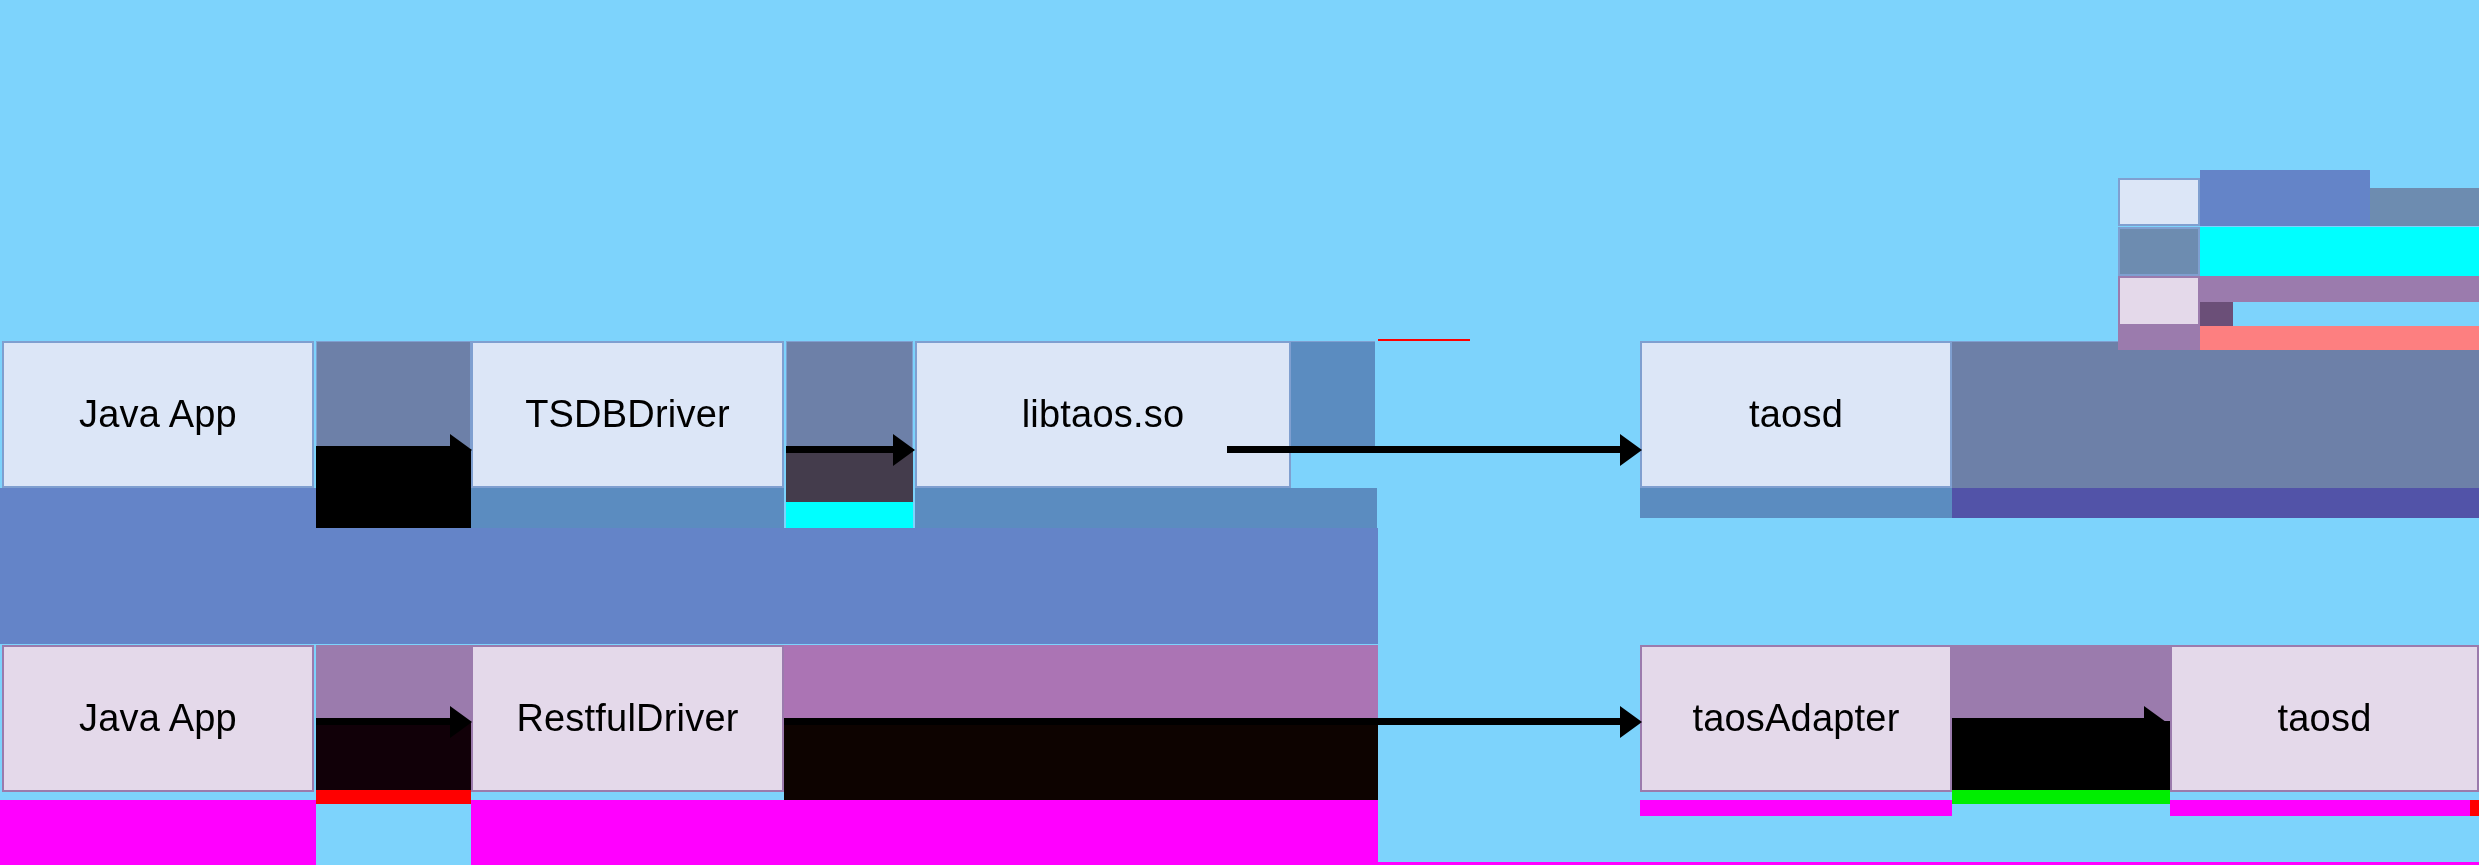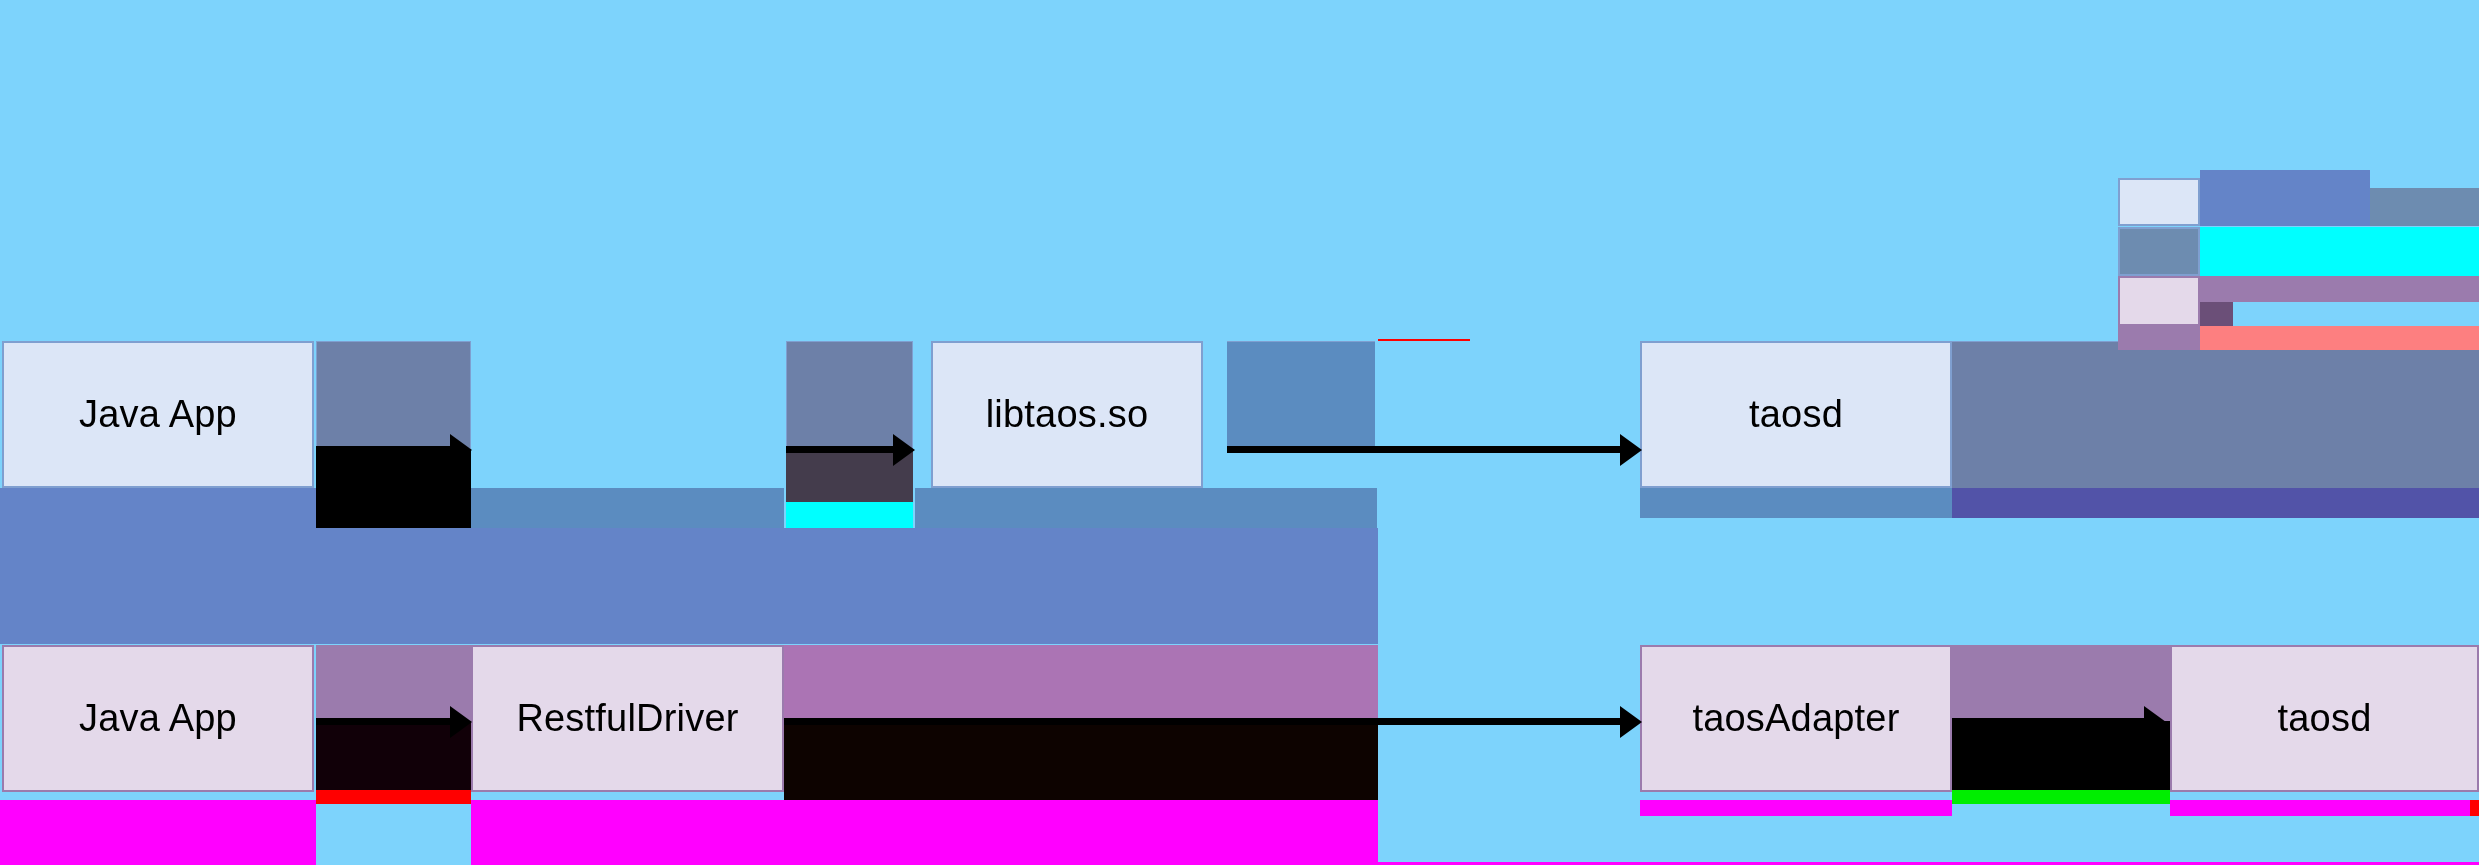--- a/index.html
+++ b/index.html
@@ -41,22 +41,25 @@
   <div class="abs" style="left:786px;top:502px;width:127px;height:28px;background:#00ffff;"></div>
 
   <div class="abs plate" style="left:1227px;top:341px;width:148px;height:108px;background:#5b8cc0;border-top:1px solid #7f9fd0;"></div>
 
   <div class="abs" style="left:1378px;top:339px;width:92px;height:2px;background:#ff0000;"></div>
 
   <div class="abs node node-native" style="left:2px;top:341px;width:312px;height:147px;">
     <span>Java App</span>
   </div>
 
+  <div class="abs node node-native" style="left:471px;top:341px;width:313px;height:147px;">
+    <span>TSDBDriver</span>
+  </div>
 
-  <div class="abs node node-native" style="left:915px;top:341px;width:272px;height:147px;margin-left:16px;">
+  <div class="abs node node-native" style="left:915px;top:341px;width:376px;height:147px;">
     <span>libtaos.so</span>
   </div>
 
   <div class="abs node node-native" style="left:1640px;top:341px;width:312px;height:147px;">
     <span>taosd</span>
   </div>
 
   <div class="abs plate" style="left:1952px;top:341px;width:527px;height:147px;background:#6d80a8;border-top:1px solid #7f9fd0;"></div>
 
   <div class="arrow-line" style="left:316px;top:446px;width:140px;"></div>

